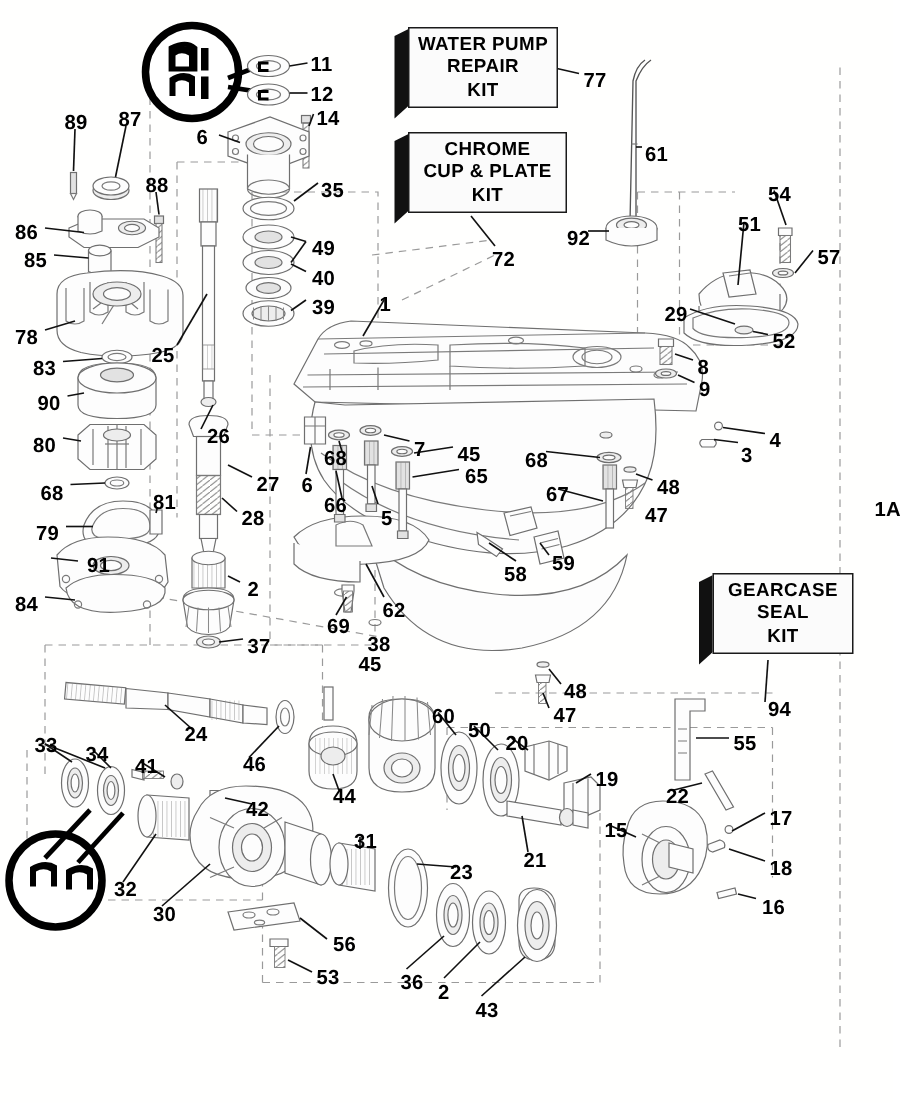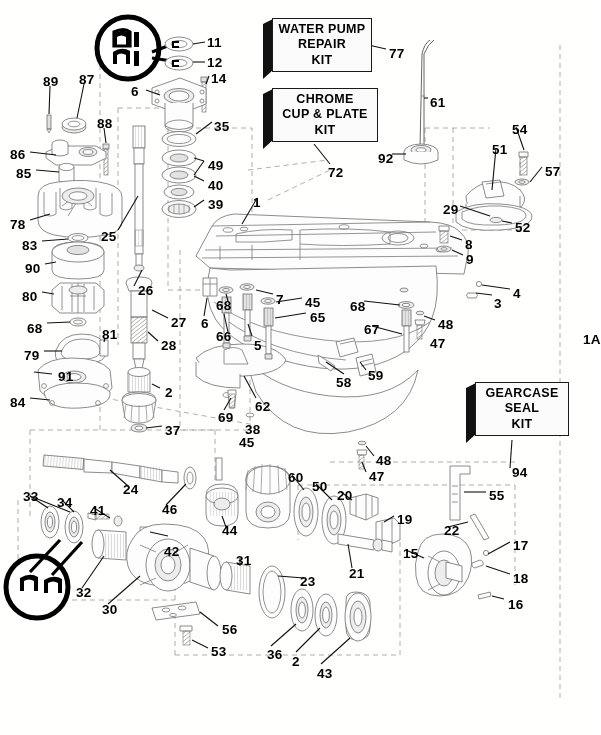--- a/index.html
+++ b/index.html
@@ -633,21 +633,21 @@
       <div class="num" style="left: 444px; top: 524px;">22</div>
       <div class="num" style="left: 403px; top: 547px;">15</div>
       <div class="num" style="left: 513px; top: 539px;">17</div>
       <div class="num" style="left: 513px; top: 572px;">18</div>
       <div class="num" style="left: 508px; top: 598px;">16</div>
       <div class="num" style="left: 123px; top: 483px;">24</div>
       <div class="num" style="left: 162px; top: 503px;">46</div>
       <div class="num" style="left: 23px; top: 490px;">33</div>
       <div class="num" style="left: 57px; top: 496px;">34</div>
       <div class="num" style="left: 90px; top: 504px;">41</div>
-      <div class="num" style="left: 164px; top: 533px; margin-top: 12px;">42</div>
+      <div class="num" style="left: 164px; top: 533px;">42</div>
       <div class="num" style="left: 76px; top: 586px;">32</div>
       <div class="num" style="left: 102px; top: 603px;">30</div>
       <div class="num" style="left: 236px; top: 554px;">31</div>
       <div class="num" style="left: 300px; top: 575px;">23</div>
       <div class="num" style="left: 222px; top: 524px;">44</div>
       <div class="num" style="left: 288px; top: 471px;">60</div>
       <div class="num" style="left: 312px; top: 480px;">50</div>
       <div class="num" style="left: 222px; top: 623px;">56</div>
       <div class="num" style="left: 211px; top: 645px;">53</div>
       <div class="num" style="left: 267px; top: 648px;">36</div>

